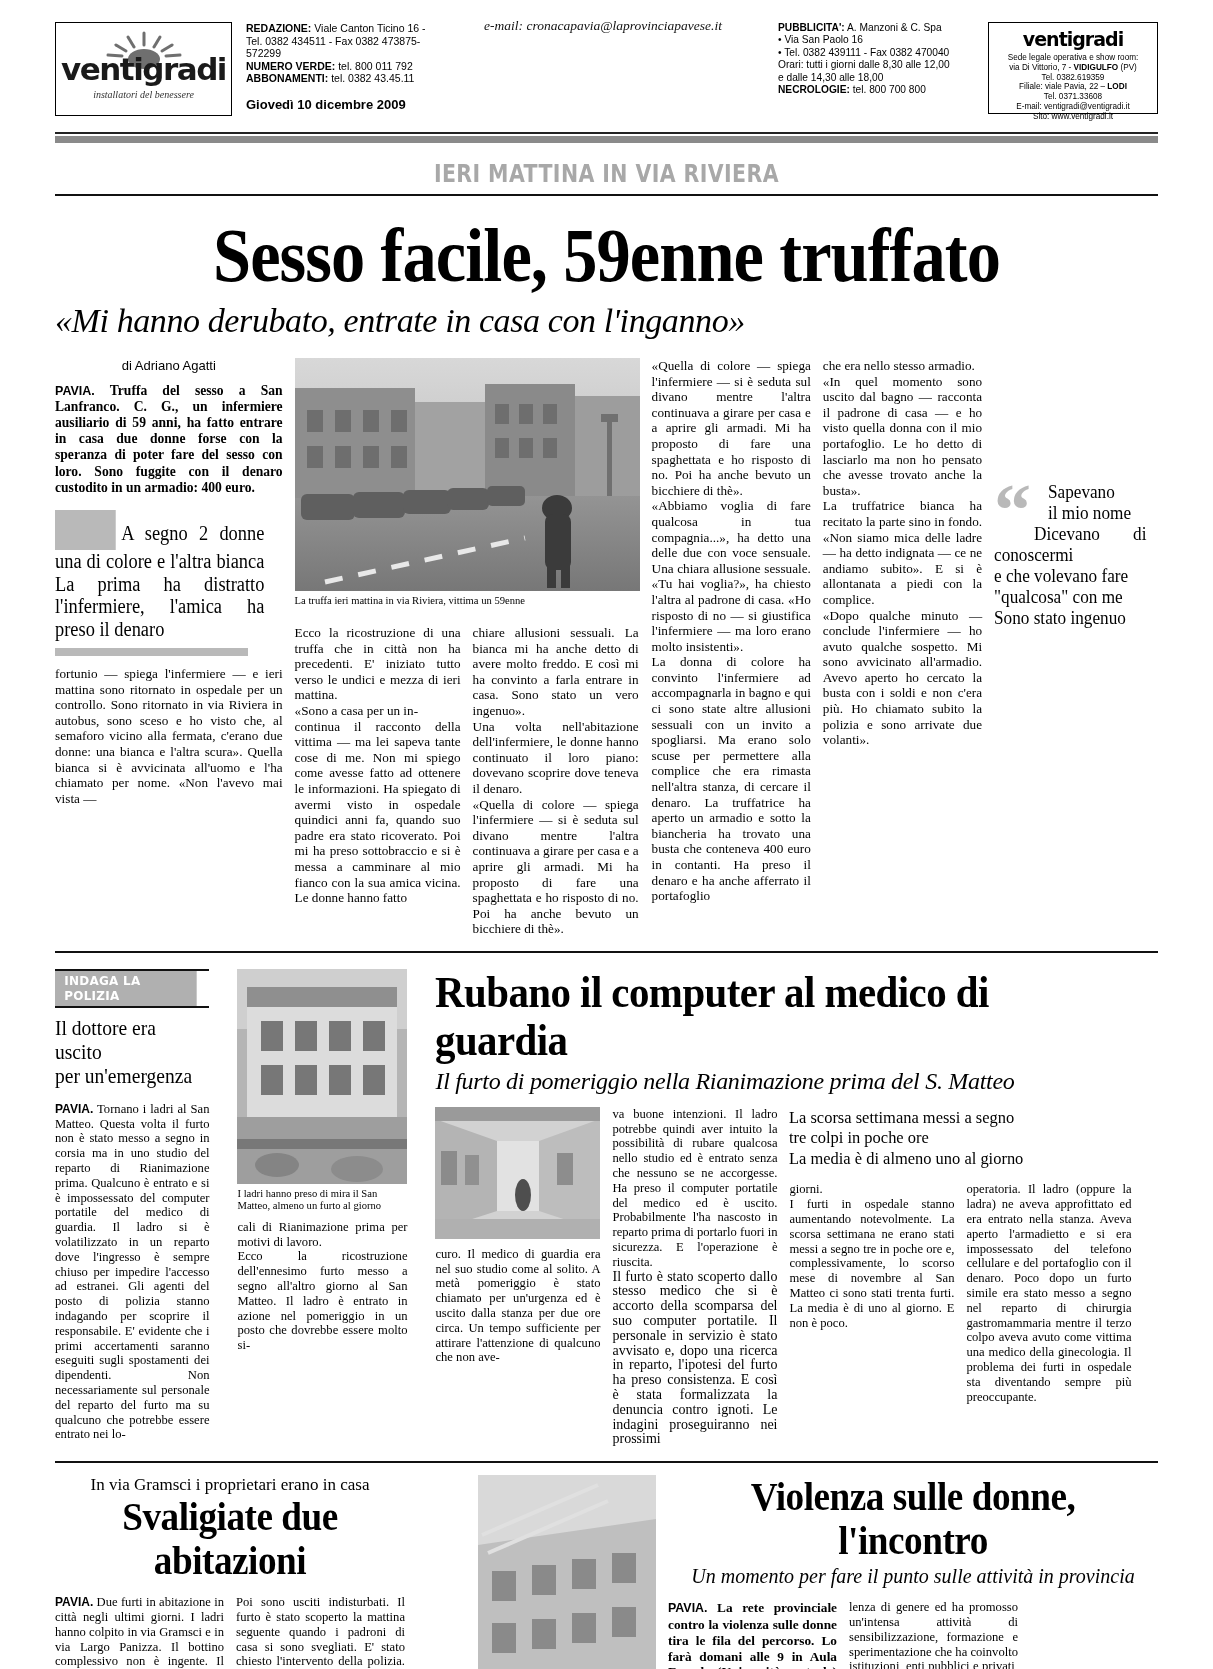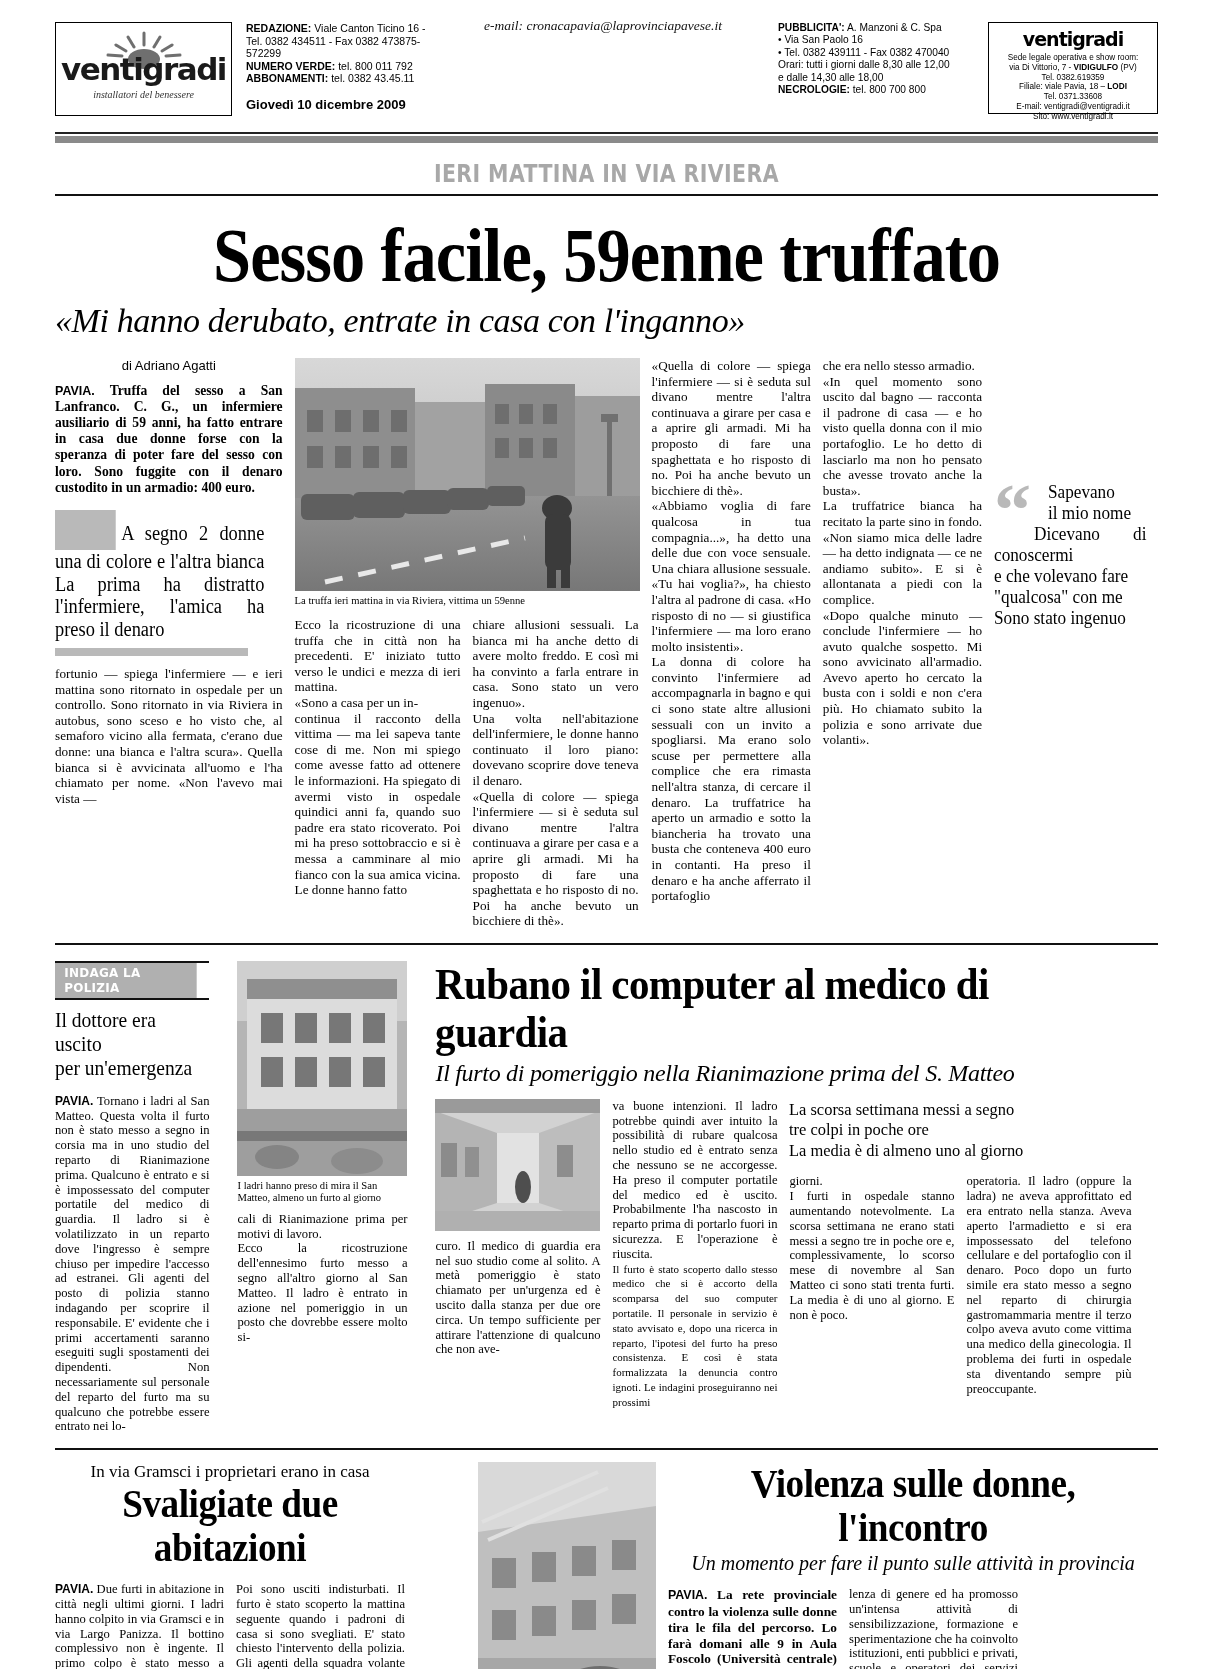--- a/index.html
+++ b/index.html
@@ -174,21 +174,21 @@
         <b>NECROLOGIE:</b><span> tel. 800 700 800</span>
       </div>
     </div>
 
     <div class="adv-box">
       <div class="adv-word">ventigradi</div>
       <div class="adv-lines">
         <div>Sede legale operativa e show room:</div>
         <div><span>via Di Vittorio, 7 - </span><b>VIDIGULFO</b><span> (PV)</span></div>
         <div>Tel. 0382.619359</div>
-        <div><span>Filiale: viale Pavia, 18 – </span><b>LODI</b></div>
+        <div><span>Filiale: viale Pavia, 22 – </span><b>LODI</b></div>
         <div>Tel. 0371.33608</div>
         <div>E-mail: ventigradi@ventigradi.it</div>
         <div>Sito: www.ventigradi.it</div>
       </div>
     </div>
   </div>
 
   <div class="rule-thin"></div>
   <div class="rule-grey"></div>
 
@@ -266,21 +266,21 @@
             <line x1="30" y1="224" x2="230" y2="180"></line>
           </g>
           <g fill="#707070">
             <rect x="312" y="60" width="5" height="78"></rect>
             <rect x="306" y="56" width="17" height="8"></rect>
           </g>
         </svg>
       </div>
       <div class="cap">La truffa ieri mattina in via Riviera, vittima un 59enne</div>
 
-      <div style="display:flex; gap:12px; margin-top:10px;">
+      <div style="display:flex; gap:12px; margin-top:18px;">
         <div style="width:166px;">
           <div>Ecco la ricostruzione di una truffa che in città non ha precedenti. E' iniziato tutto verso le undici e mezza di ieri mattina.</div>
           <div>«Sono a casa per un in-</div>
           <div>continua il racconto della vittima — ma lei sapeva tante cose di me. Non mi spiego come avesse fatto ad ottenere le informazioni. Ha spiegato di avermi visto in ospedale quindici anni fa, quando suo padre era stato ricoverato. Poi mi ha preso sottobraccio e si è messa a camminare al mio fianco con la sua amica vicina. Le donne hanno fatto</div>
         </div>
         <div style="width:166px;">
           <div>chiare allusioni sessuali. La bianca mi ha anche detto di avere molto freddo. E così mi ha convinto a farla entrare in casa. Sono stato un vero ingenuo».</div>
           <div>Una volta nell'abitazione dell'infermiere, le donne hanno continuato il loro piano: dovevano scoprire dove teneva il denaro.</div>
           <div>«Quella di colore — spiega l'infermiere — si è seduta sul divano mentre l'altra continuava a girare per casa e a aprire gli armadi. Mi ha proposto di fare una spaghettata e ho risposto di no. Poi ha anche bevuto un bicchiere di thè».</div>
         </div>
@@ -382,21 +382,21 @@
               <rect x="0" y="112" width="165" height="20" fill="#b0b0b0"></rect>
             </svg>
           </div>
           <div class="col" style="margin-top:8px; font-size:12.6px; line-height:14.8px;">
             <div>curo. Il medico di guardia era nel suo studio come al solito. A metà pomeriggio è stato chiamato per un'urgenza ed è uscito dalla stanza per due ore circa. Un tempo sufficiente per attirare l'attenzione di qualcuno che non ave-</div>
           </div>
         </div>
 
         <div style="width:165px;" class="col">
           <div style="font-size:12.6px; line-height:14.8px;">va buone intenzioni. Il ladro potrebbe quindi aver intuito la possibilità di rubare qualcosa nello studio ed è entrato senza che nessuno se ne accorgesse. Ha preso il computer portatile del medico ed è uscito. Probabilmente l'ha nascosto in reparto prima di portarlo fuori in sicurezza. E l'operazione è riuscita.</div>
-          <div style="font-size:11px; line-height:14.8px;">Il furto è stato scoperto dallo stesso medico che si è accorto della scomparsa del suo computer portatile. Il personale in servizio è stato avvisato e, dopo una ricerca in reparto, l'ipotesi del furto ha preso consistenza. E così è stata formalizzata la denuncia contro ignoti. Le indagini proseguiranno nei prossimi</div>
+          <div style="font-size:14px; line-height:14.8px;">Il furto è stato scoperto dallo stesso medico che si è accorto della scomparsa del suo computer portatile. Il personale in servizio è stato avvisato e, dopo una ricerca in reparto, l'ipotesi del furto ha preso consistenza. E così è stata formalizzata la denuncia contro ignoti. Le indagini proseguiranno nei prossimi</div>
         </div>
 
         <div style="flex:1 1 auto;">
           <div class="teaser">
             <div>La scorsa settimana messi a segno</div>
             <div>tre colpi in poche ore</div>
             <div>La media è di almeno uno al giorno</div>
           </div>
           <div style="display:flex; gap:12px; margin-top:14px;">
             <div class="col" style="width:165px; font-size:12.6px; line-height:14.8px;">

